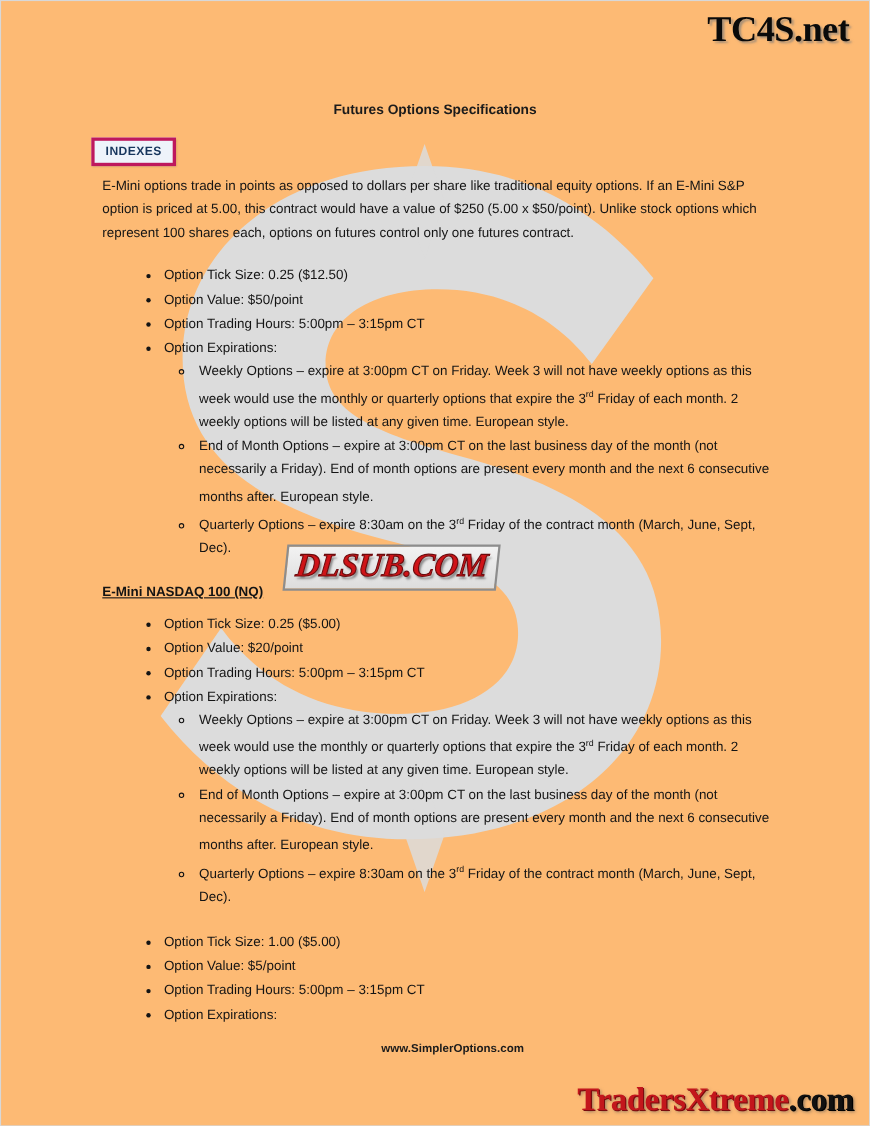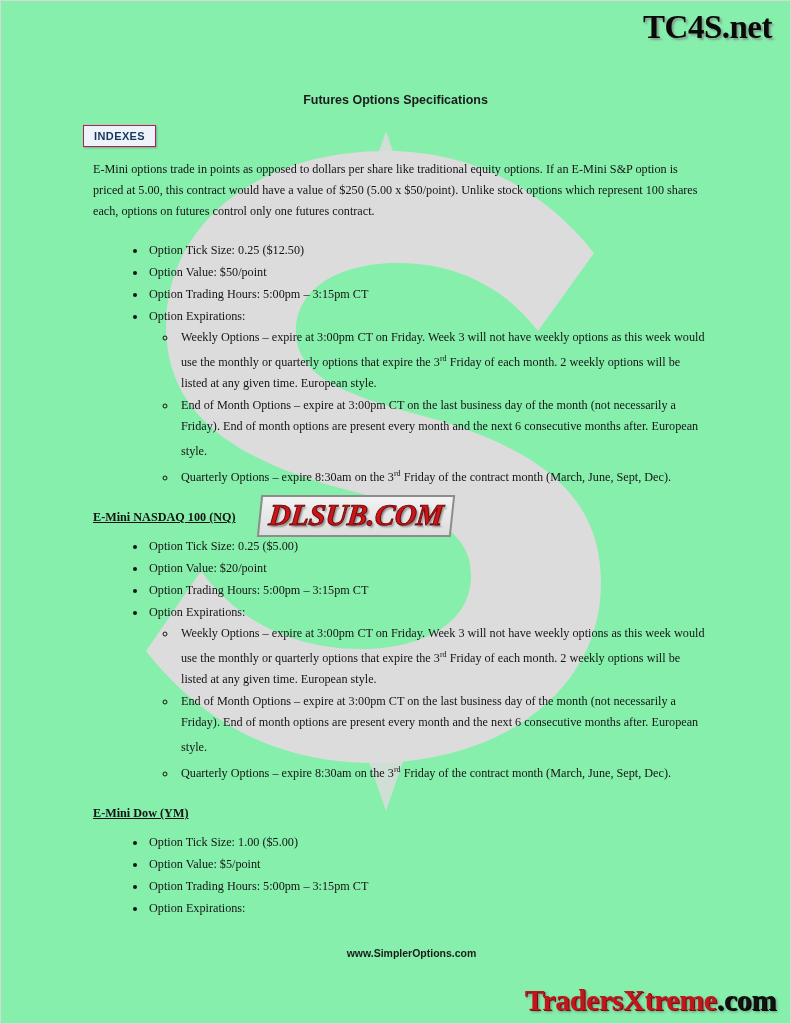--- a/index.html
+++ b/index.html
@@ -13,21 +13,21 @@
     position: relative;
     overflow: hidden;
     font-family: "Liberation Sans", sans-serif;
     color: #000000;
   }
 
   
   .page {
     position: absolute;
     inset: 0;
-    background: #86efac;
+    background: #fdba74;
     border: 1px solid #d8d8d8;
     box-sizing: border-box;
     overflow: hidden;
   }
 
   
   .bg-watermark {
     position: absolute;
     left: 50%;
     top: 470px;
@@ -99,39 +99,38 @@
     text-align: center;
     font-size: 12.5px;
     font-weight: bold;
     color: #1b1b1b;
   }
 
   .section-badge {
     position: absolute;
     left: 82px;
     top: 124px;
-    border: 1px solid #be185d;
+    border: 3px solid #be185d;
     background: #eef3fa;
     box-shadow: 1px 1px 2px rgba(0,0,0,0.25);
     padding: 4px 10px 4px 10px;
     font-size: 11px;
     font-weight: bold;
     color: #17365d;
     letter-spacing: 0.4px;
   }
 
   .content {
     position: absolute;
     left: 92px;
     top: 158px;
     width: 612px;
     font-size: 12.2px;
     line-height: 21px;
     color: #141414;
-    font-family: Liberation Serif, serif;
   }
 
   .para {
     margin: 0 0 18px 0;
     text-align: left;
   }
 
   h2.sub {
     font-size: 12.2px;
     font-weight: bold;
@@ -230,21 +229,20 @@
             <ul class="lvl2">
               <li><span>Weekly Options – expire at 3:00pm CT on Friday. Week 3 will not have weekly options as this week would use the monthly or quarterly options that expire the 3</span><sup>rd</sup><span> Friday of each month.  2 weekly options will be listed at any given time. European style.</span></li>
               <li><span>End of Month Options – expire at 3:00pm CT on the last business day of the month (not necessarily a Friday). End of month options are present every month and the next 6 consecutive months after. European style.</span><sup></sup><span></span></li>
               <li><span>Quarterly Options – expire 8:30am on the 3</span><sup>rd</sup><span> Friday of the contract month (March, June, Sept, Dec).</span></li>
             </ul>
           </li>
         </ul>
       </div>
 
       <div class="group last">
-        <h2 class="sub">E-Mini Dow (YM)</h2>
         <ul class="lvl1">
           <li>Option Tick Size:  1.00 ($5.00)</li>
           <li>Option Value:  $5/point</li>
           <li>Option Trading Hours:  5:00pm – 3:15pm CT</li>
           <li>Option Expirations:</li>
         </ul>
       </div>
 
     </div>
 

